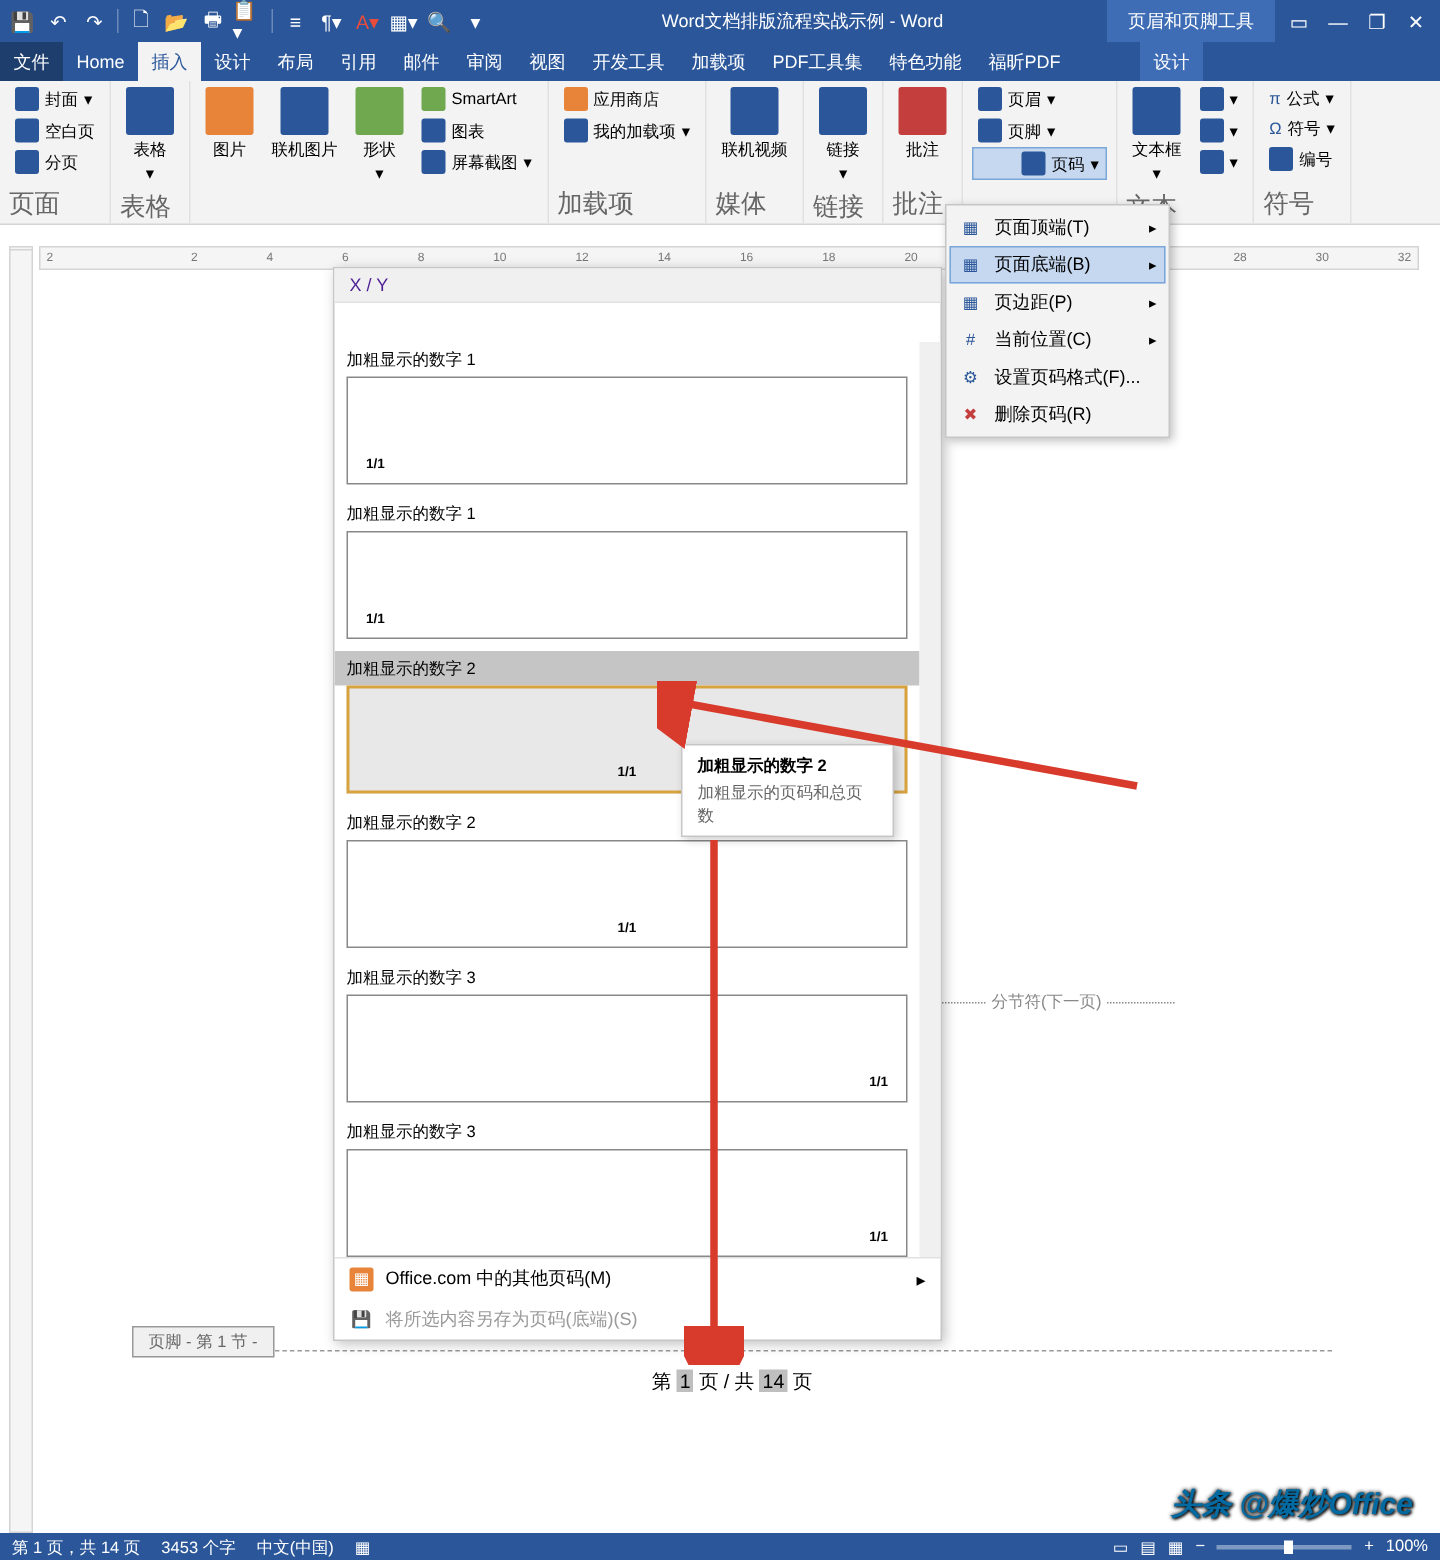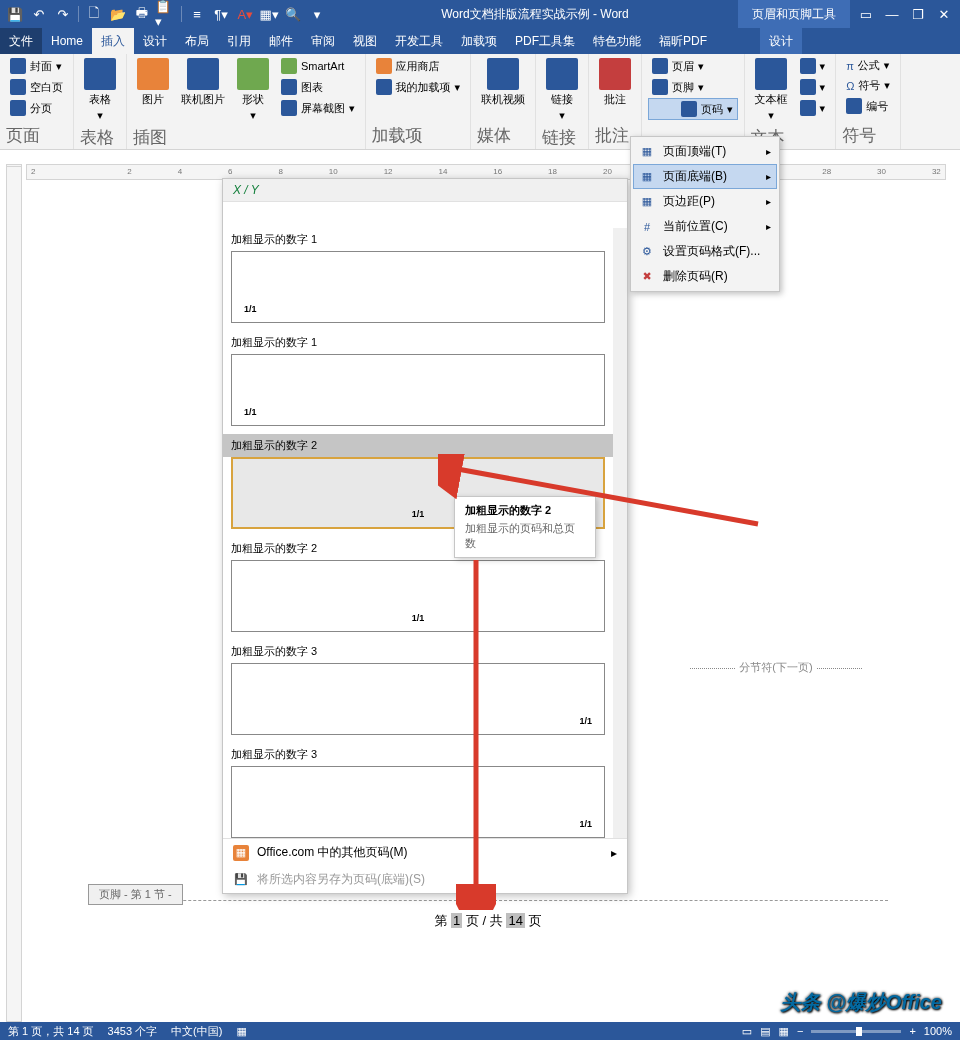--- a/index.html
+++ b/index.html
@@ -31,21 +31,21 @@
 .ricon.orange{background:#e8833a;}
 .ricon.green{background:#6fa84f;}
 .ricon.red{background:#c43e3e;}
 .stack{display:flex;flex-direction:column;gap:1px;}
 .dropdown-menu{position:absolute;left:630px;top:136px;width:150px;background:#f3f3f3;border:1px solid #c6c6c6;box-shadow:2px 2px 6px rgba(0,0,0,0.25);z-index:100;font-size:12px;padding:2px;}
 .dd-item{display:flex;align-items:center;gap:8px;padding:4px 6px;cursor:pointer;}
 .dd-item.hover{background:#c5d8f0;border:1px solid #7ba7d8;padding:3px 5px;}
 .dd-item .arrow{margin-left:auto;font-size:10px;}
 .dd-icon{width:16px;height:16px;display:inline-flex;align-items:center;justify-content:center;font-size:11px;color:#2b579a;}
 .gallery{position:absolute;left:222px;top:178px;width:406px;background:#fff;border:1px solid #c6c6c6;box-shadow:2px 2px 8px rgba(0,0,0,0.25);z-index:90;font-size:12px;}
-.gallery-head{background:#f0f0f0;padding:4px 10px;color:#15803d;border-bottom:1px solid #e1e1e1;font-style:italic;}
+.gallery-head{background:#f0f0f0;padding:4px 10px;color:#4c1d95;border-bottom:1px solid #e1e1e1;}
 .gallery-body{max-height:610px;overflow:hidden;border-right:14px solid #f0f0f0;position:relative;margin-top:26px;}
 .gallery-scroll{position:absolute;right:-14px;top:0;width:14px;height:100%;background:#f0f0f0;}
 .gallery-scroll-btn{position:absolute;right:0;width:14px;height:14px;background:#e0e0e0;border:1px solid #c6c6c6;font-size:9px;text-align:center;}
 .g-item-label{padding:4px 8px;font-size:11px;}
 .g-item-label.sel{background:#c5c5c5;}
 .g-preview{margin:0 8px 8px;border:1px solid #888;height:72px;position:relative;background:#fff;}
 .g-preview.sel{background:#e8e8e8;border:2px solid #d8a33e;}
 .g-preview span{position:absolute;font-size:9px;font-weight:bold;}
 .gallery-footer{border-top:1px solid #e1e1e1;}
 .gf-item{display:flex;align-items:center;gap:8px;padding:5px 10px;}
@@ -54,21 +54,21 @@
 .tooltip .tt-title{font-weight:bold;margin-bottom:3px;}
 .tooltip .tt-body{color:#666;max-width:120px;}
 .doc-area{position:absolute;left:0;top:152px;right:0;bottom:18px;background:#fff;}
 .ruler-h{position:absolute;left:26px;right:14px;top:12px;height:16px;background:#f5f5f5;border:1px solid #d4d4d4;font-size:8px;color:#777;}
 .ruler-v{position:absolute;left:6px;top:14px;width:16px;bottom:0;background:#f5f5f5;border:1px solid #d4d4d4;font-size:8px;color:#777;writing-mode:vertical-rl;display:flex;}
 .ruler-corner{position:absolute;left:6px;top:12px;width:16px;height:16px;background:#f5f5f5;border:1px solid #d4d4d4;font-size:9px;text-align:center;}
 .footer-tag{position:absolute;left:88px;top:732px;background:#f0f0f0;border:1px solid #999;padding:2px 10px;font-size:11px;color:#666;z-index:50;}
 .footer-line{position:absolute;left:88px;right:72px;top:748px;height:0;border-top:1px dashed #999;z-index:49;}
 .footer-text{position:absolute;left:88px;right:72px;top:760px;text-align:center;font-size:13px;z-index:50;}
 .footer-text .hl{background:#bfbfbf;padding:0 2px;}
-.section-break{position:absolute;left:664px;right:72px;top:508px;text-align:center;font-size:11px;color:#888;}
+.section-break{position:absolute;left:608px;right:72px;top:508px;font-size:11px;color:#888;}
 .section-break::before,.section-break::after{content:"";display:inline-block;width:45px;border-top:1px dotted #888;vertical-align:middle;margin:0 4px;}
 .statusbar{position:absolute;left:0;right:0;bottom:0;height:18px;background:#2b579a;color:#fff;font-size:11px;display:flex;align-items:center;padding:0 8px;gap:14px;}
 .statusbar .sb-right{margin-left:auto;display:flex;align-items:center;gap:8px;}
 .zoom-slider{width:90px;height:3px;background:rgba(255,255,255,0.4);position:relative;}
 .zoom-slider::after{content:"";position:absolute;left:50%;top:-3px;width:6px;height:9px;background:#fff;}
 .arrow-red{position:absolute;z-index:120;pointer-events:none;}
 .watermark{position:absolute;right:18px;bottom:24px;font-size:20px;color:#0369a1;text-shadow:0 0 3px #000,1px 1px 2px #000;font-style:italic;font-weight:bold;z-index:200;}
 .ruler-ticks{display:flex;justify-content:space-between;padding:2px 4px;}
 </style>
 </head>
@@ -159,21 +159,20 @@
             <span class="ricon green"></span>
             <span>SmartArt</span>
           </div>
         <div class="rbtn-h">
             <span class="ricon"></span>
             <span>图表</span>
           </div>
         <div class="rbtn-h"><span class="ricon"></span><span>屏幕截图</span> ▾</div>
       </div>
     </div>
-    <div class="rgroup-label">插图</div>
   </div>
   <div class="rgroup">
     <div class="rgroup-body">
         <div class="stack">
       <div class="rbtn-h">
             <span class="ricon orange"></span>
             <span>应用商店</span>
           </div>
       <div class="rbtn-h"><span class="ricon"></span><span>我的加载项</span> ▾</div>
     </div>

